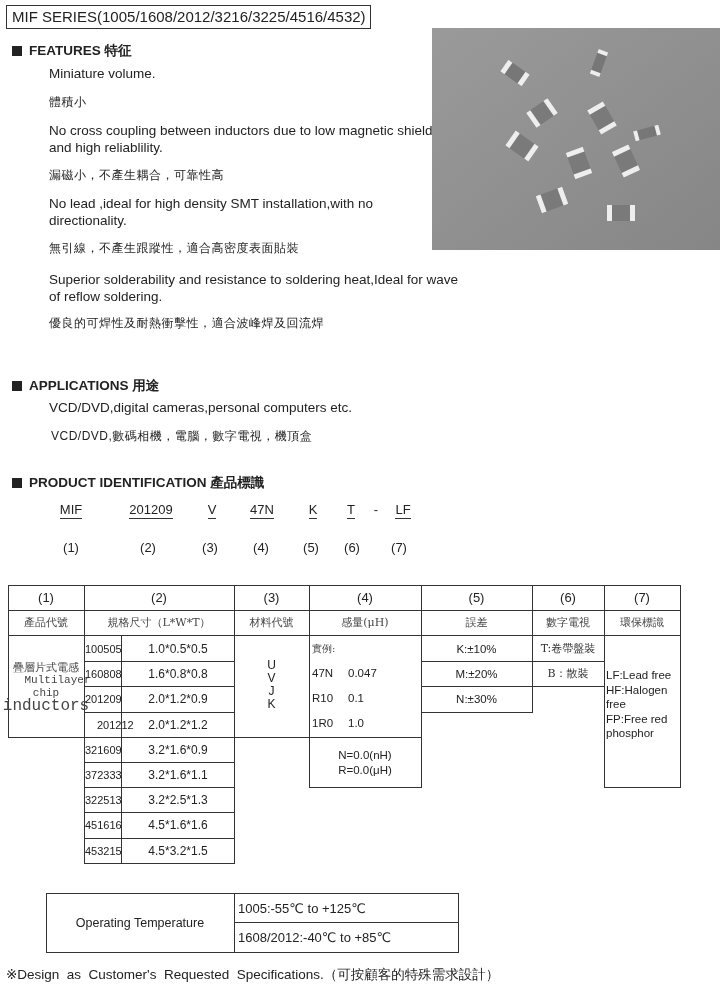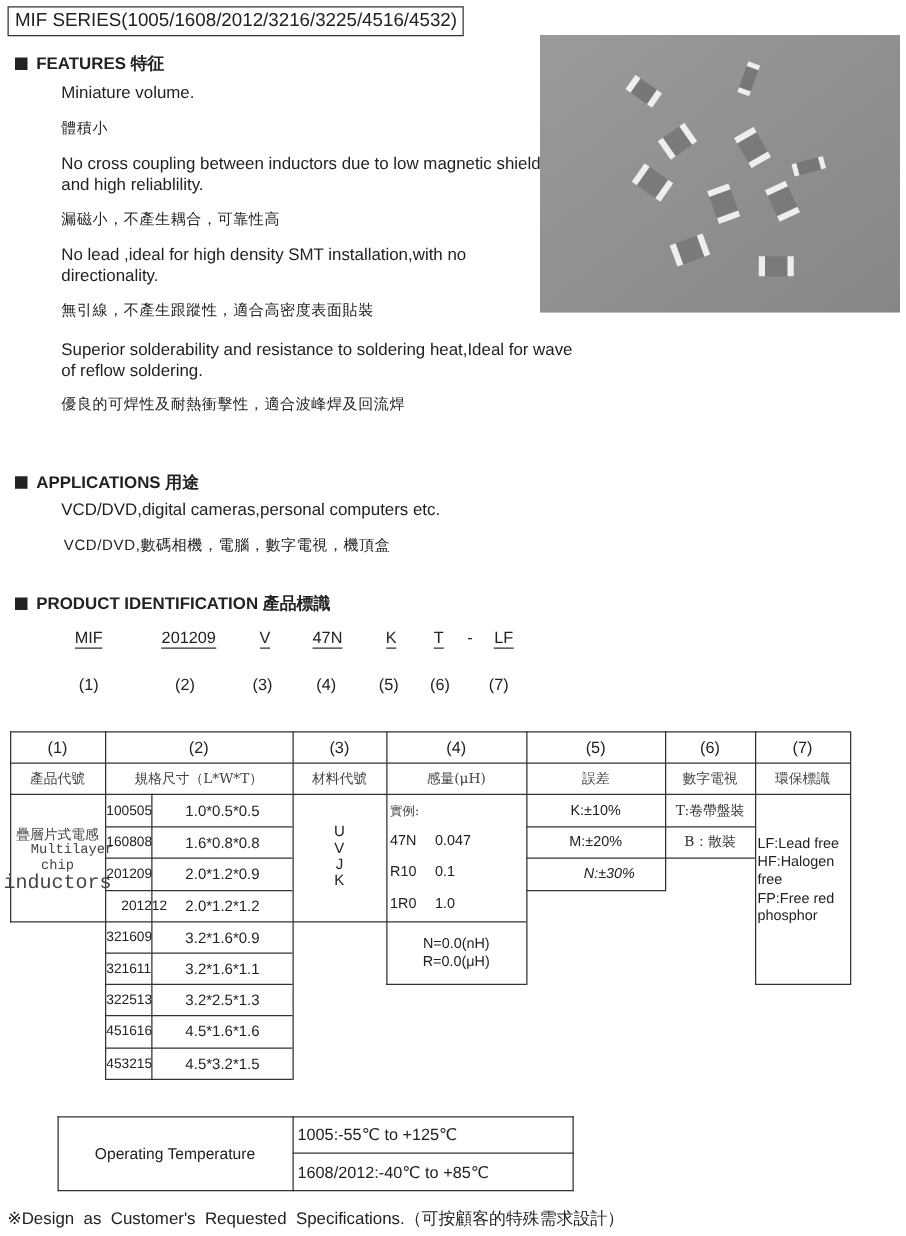--- a/index.html
+++ b/index.html
@@ -197,21 +197,21 @@
     <div class="cell small" style="left:85px;top:636px;width:36px;height:25px;justify-content:flex-start;">100505</div>
     <div class="cell" style="left:122px;top:636px;width:112px;height:25px;font-size:12px;">1.0*0.5*0.5</div>
     <div class="cell small" style="left:85px;top:661px;width:36px;height:25px;justify-content:flex-start;">160808</div>
     <div class="cell" style="left:122px;top:661px;width:112px;height:25px;font-size:12px;">1.6*0.8*0.8</div>
     <div class="cell small" style="left:85px;top:686px;width:36px;height:26px;justify-content:flex-start;">201209</div>
     <div class="cell" style="left:122px;top:686px;width:112px;height:26px;font-size:12px;">2.0*1.2*0.9</div>
     <div class="cell small" style="left:85px;top:712px;width:36px;height:25px;justify-content:flex-start;margin-left:12px;">201212</div>
     <div class="cell" style="left:122px;top:712px;width:112px;height:25px;font-size:12px;">2.0*1.2*1.2</div>
     <div class="cell small" style="left:85px;top:737px;width:36px;height:25px;justify-content:flex-start;">321609</div>
     <div class="cell" style="left:122px;top:737px;width:112px;height:25px;font-size:12px;">3.2*1.6*0.9</div>
-    <div class="cell small" style="left:85px;top:762px;width:36px;height:25px;justify-content:flex-start;">321611</div>
+    <div class="cell small" style="left:85px;top:762px;width:36px;height:25px;justify-content:flex-start;">372333</div>
     <div class="cell" style="left:122px;top:762px;width:112px;height:25px;font-size:12px;">3.2*1.6*1.1</div>
     <div class="cell small" style="left:85px;top:787px;width:36px;height:25px;justify-content:flex-start;">322513</div>
     <div class="cell" style="left:122px;top:787px;width:112px;height:25px;font-size:12px;">3.2*2.5*1.3</div>
     <div class="cell small" style="left:85px;top:812px;width:36px;height:26px;justify-content:flex-start;">451616</div>
     <div class="cell" style="left:122px;top:812px;width:112px;height:26px;font-size:12px;">4.5*1.6*1.6</div>
     <div class="cell small" style="left:85px;top:838px;width:36px;height:25px;justify-content:flex-start;">453215</div>
     <div class="cell" style="left:122px;top:838px;width:112px;height:25px;font-size:12px;">4.5*3.2*1.5</div>
   </div>
 
   <div class="cell" style="left:234px;top:650px;width:75px;height:70px;flex-direction:column;font-size:12px;line-height:13px;">
@@ -228,21 +228,21 @@
   <div class="abs" style="left:348px;top:692px;font-size:11.5px;">0.1</div>
   <div class="abs" style="left:312px;top:717px;font-size:11.5px;">1R0</div>
   <div class="abs" style="left:348px;top:717px;font-size:11.5px;">1.0</div>
   <div class="cell" style="left:309px;top:738px;width:112px;height:49px;flex-direction:column;font-size:11.5px;line-height:15px;">
     <span>N=0.0(nH)</span>
     <span>R=0.0(μH)</span>
   </div>
 
   <div class="cell" style="left:421px;top:636px;width:111px;height:25px;font-size:11.5px;">K:±10%</div>
   <div class="cell" style="left:421px;top:661px;width:111px;height:25px;font-size:11.5px;">M:±20%</div>
-  <div class="cell" style="left:432px;top:686px;width:111px;height:26px;font-size:11.5px;font-style:italic;">N:±30%</div>
+  <div class="cell" style="left:421px;top:686px;width:111px;height:26px;font-size:11.5px;">N:±30%</div>
 
   <div class="cell serif" style="left:532px;top:636px;width:72px;height:25px;font-size:11px;color:#333;">T:卷帶盤裝</div>
   <div class="cell serif" style="left:532px;top:661px;width:72px;height:25px;font-size:11px;color:#333;">B：散裝</div>
 
   <div class="abs" style="left:606px;top:668px;width:72px;font-size:11.5px;line-height:14.5px;">
     <div>LF:Lead free</div>
     <div>HF:Halogen free</div>
     <div>FP:Free red phosphor</div>
   </div>
 </div>

